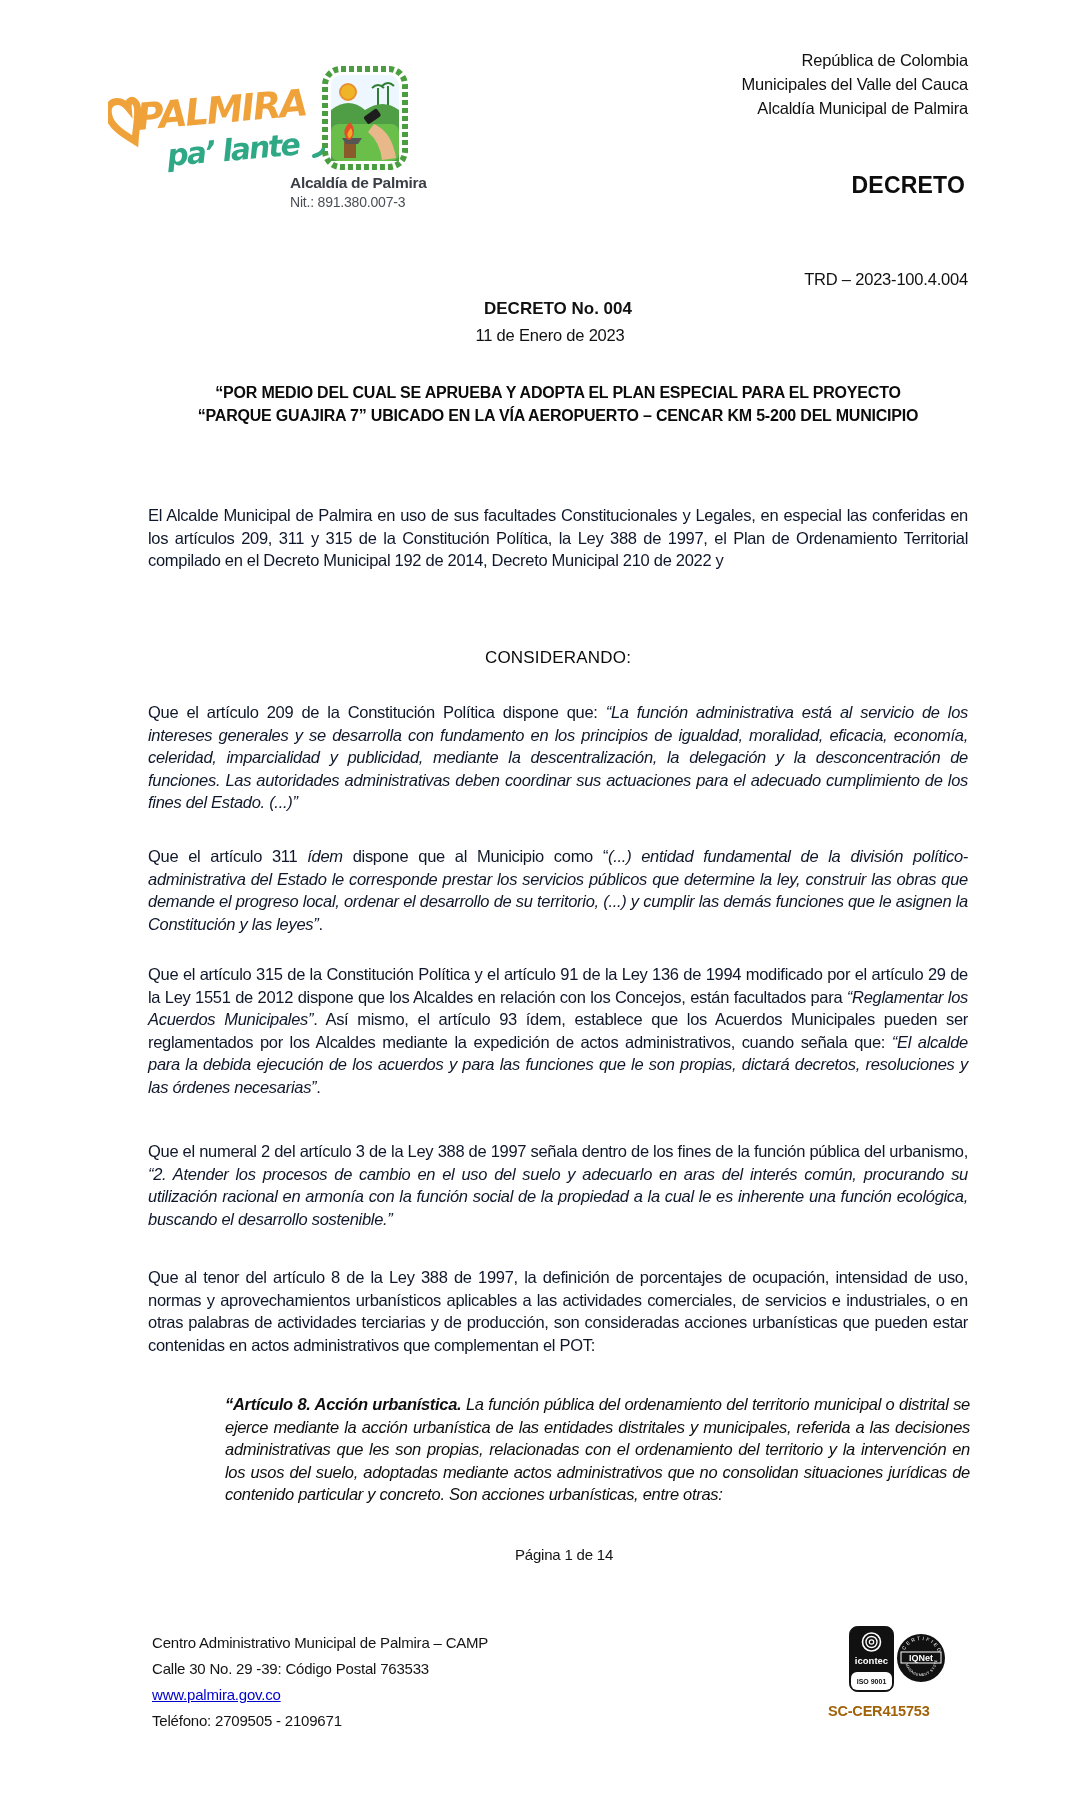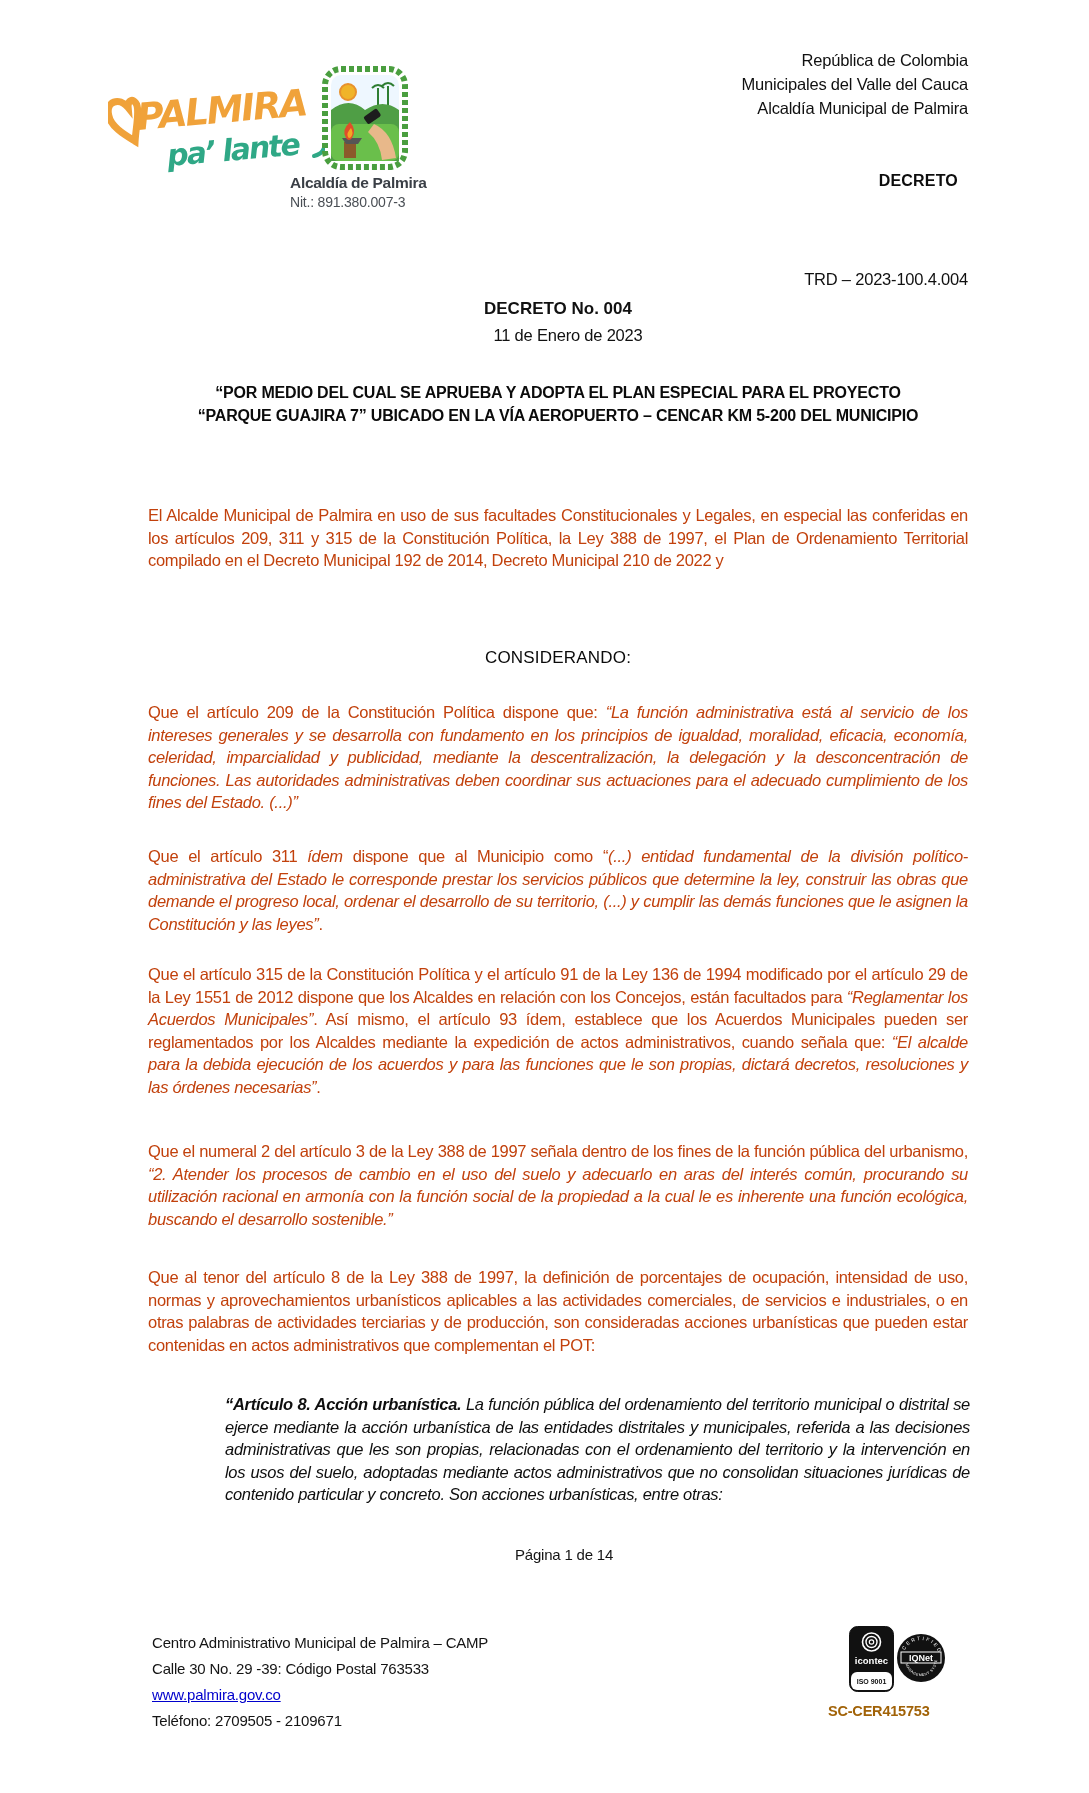--- a/index.html
+++ b/index.html
@@ -8,39 +8,39 @@
     margin:0 auto;overflow:hidden;
     font-family:"Liberation Sans","DejaVu Sans",sans-serif;color:#111;
   }
   
   .hdr-right{
     position:absolute;top:48px;right:121px;width:420px;
     text-align:right;font-size:16.5px;line-height:24px;letter-spacing:-0.2px;color:#101010;
   }
   .hdr-right .b{font-weight:bold;}
   .doc-type{
-    position:absolute;top:172px;right:131px;font-size:16px;font-weight:bold;letter-spacing:0.2px;color:#0d0d0d;
+    position:absolute;top:172px;right:124px;font-size:23px;font-weight:bold;letter-spacing:0.2px;color:#0d0d0d;
   }
   .brand{position:absolute;left:108px;top:68px;width:238px;height:120px;}
   .crest-wrap{position:absolute;left:290px;top:66px;width:150px;text-align:left;}
   .crest-caption{font-size:15.5px;font-weight:bold;color:#3a3f46;letter-spacing:-0.3px;margin-top:4px;}
   .crest-nit{font-size:14px;color:#4a4f55;letter-spacing:-0.2px;margin-top:2px;}
   
   .trd{position:absolute;top:270px;right:121px;font-size:16.5px;letter-spacing:-0.2px;color:#101010;}
   .decree-no{position:absolute;top:299px;left:148px;width:820px;text-align:center;font-weight:bold;font-size:17px;}
-  .decree-date{position:absolute;top:326px;left:158px;width:820px;text-align:center;font-size:16.5px;letter-spacing:-0.2px;}
+  .decree-date{position:absolute;top:326px;left:140px;width:820px;text-align:center;font-size:16.5px;letter-spacing:-0.2px;}
   .title{
     position:absolute;top:381px;left:134px;width:848px;text-align:center;
     font-weight:bold;font-size:16px;line-height:23px;letter-spacing:-0.2px;color:#0b0b0b;
   }
   
   .para{
     position:absolute;left:148px;width:820px;
     font-size:16.5px;line-height:22.5px;letter-spacing:-0.3px;
-    text-align:justify;color:#c2410c;
+    text-align:justify;color:#0f172a;
   }
   .considerando{
     position:absolute;top:648px;left:148px;width:820px;text-align:center;
     font-weight:normal;font-size:17px;letter-spacing:0.2px;color:#0b0b0b;
   }
   .bquote{
     position:absolute;left:225px;width:745px;
     font-size:16.5px;line-height:22.5px;letter-spacing:-0.3px;text-align:justify;color:#0e0e0e;
   }
   .st-i{font-style:italic;}

